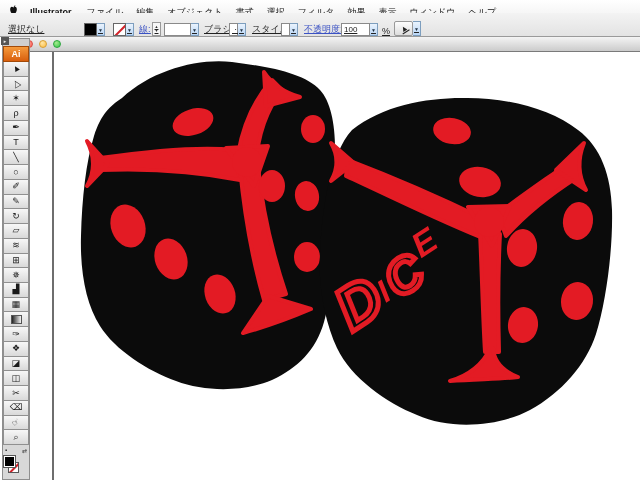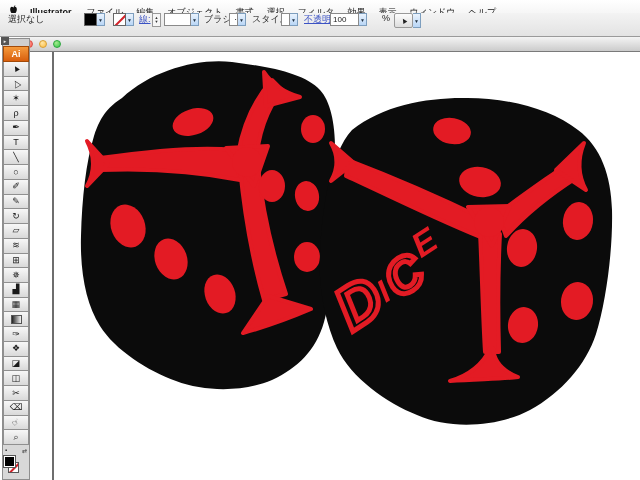--- a/index.html
+++ b/index.html
@@ -9,21 +9,21 @@
   
   #menubar{position:absolute;left:0;top:0;width:640px;height:21px;background:linear-gradient(#ffffff,#f1f1f1);
     border-bottom:1px solid #cfcfcf;display:flex;align-items:center;padding-left:9px;box-sizing:border-box;}
   .menu-item{font-size:9px;color:#111;margin-right:13px;white-space:nowrap;}
   .menu-item.bold{font-weight:bold;margin-right:15px;}
   #apple-logo{width:9px;height:10px;margin-right:12px;flex:0 0 auto;}
 
   
   #controlbar{position:absolute;left:0;top:13px;width:640px;height:23px;background:linear-gradient(#f3f3f3,#e3e3e3);
     border-bottom:1px solid #9a9a9a;font-size:9px;color:#222;}
-  #controlbar .cb{position:absolute;top:0;height:23px;display:flex;align-items:flex-start;}
+  #controlbar .cb{position:absolute;top:0;height:23px;display:flex;align-items:flex-end;text-decoration:underline;}
   .link-label{color:#3b52c4;text-decoration:underline;}
   .swatch{width:13px;height:13px;border:1px solid #666;box-sizing:border-box;background:#fff;}
   .swatch.fill{background:#000;}
   .swatch.none{position:relative;overflow:hidden;}
   .swatch.none::after{content:"";position:absolute;left:-2px;top:5px;width:18px;height:2px;background:#d2232a;transform:rotate(-45deg);}
   .dd-btn{width:8px;height:13px;border:1px solid #7d9ebe;border-left:none;background:linear-gradient(#eaf3fd,#b9d6f6);
     display:flex;align-items:center;justify-content:center;font-size:5px;color:#234;box-sizing:border-box;}
   .stepper{width:9px;height:14px;border:1px solid #999;background:#f6f6f6;display:flex;flex-direction:column;
     align-items:center;justify-content:center;font-size:4px;line-height:4px;color:#333;box-sizing:border-box;}
   .tfield{height:13px;border:1px solid #8a8a8a;background:#fff;font-size:8px;padding:0 2px;box-sizing:border-box;
@@ -116,21 +116,21 @@
     <div class="cb" style="left:252px;">
         <span>スタイル:</span>
       </div>
     <div class="cb" style="left:281px;">
       <span class="mini-select" style="width:9px;"></span>
       <span class="dd-btn">▼</span>
     </div>
     <div class="cb" style="left:304px;">
         <span class="link-label">不透明度:</span>
       </div>
-    <div class="cb" style="left:330px;">
+    <div class="cb" style="left:341px;">
       <span class="tfield" style="width:29px;">100</span>
       <span class="dd-btn">▼</span>
     </div>
     <div class="cb" style="left:382px;">
         <span>%</span>
       </div>
     <div class="cb" style="left:394px;">
       <span class="icon-btn" style="width:19px;">
           <span class="cursor-glyph">▲</span>
         </span>

